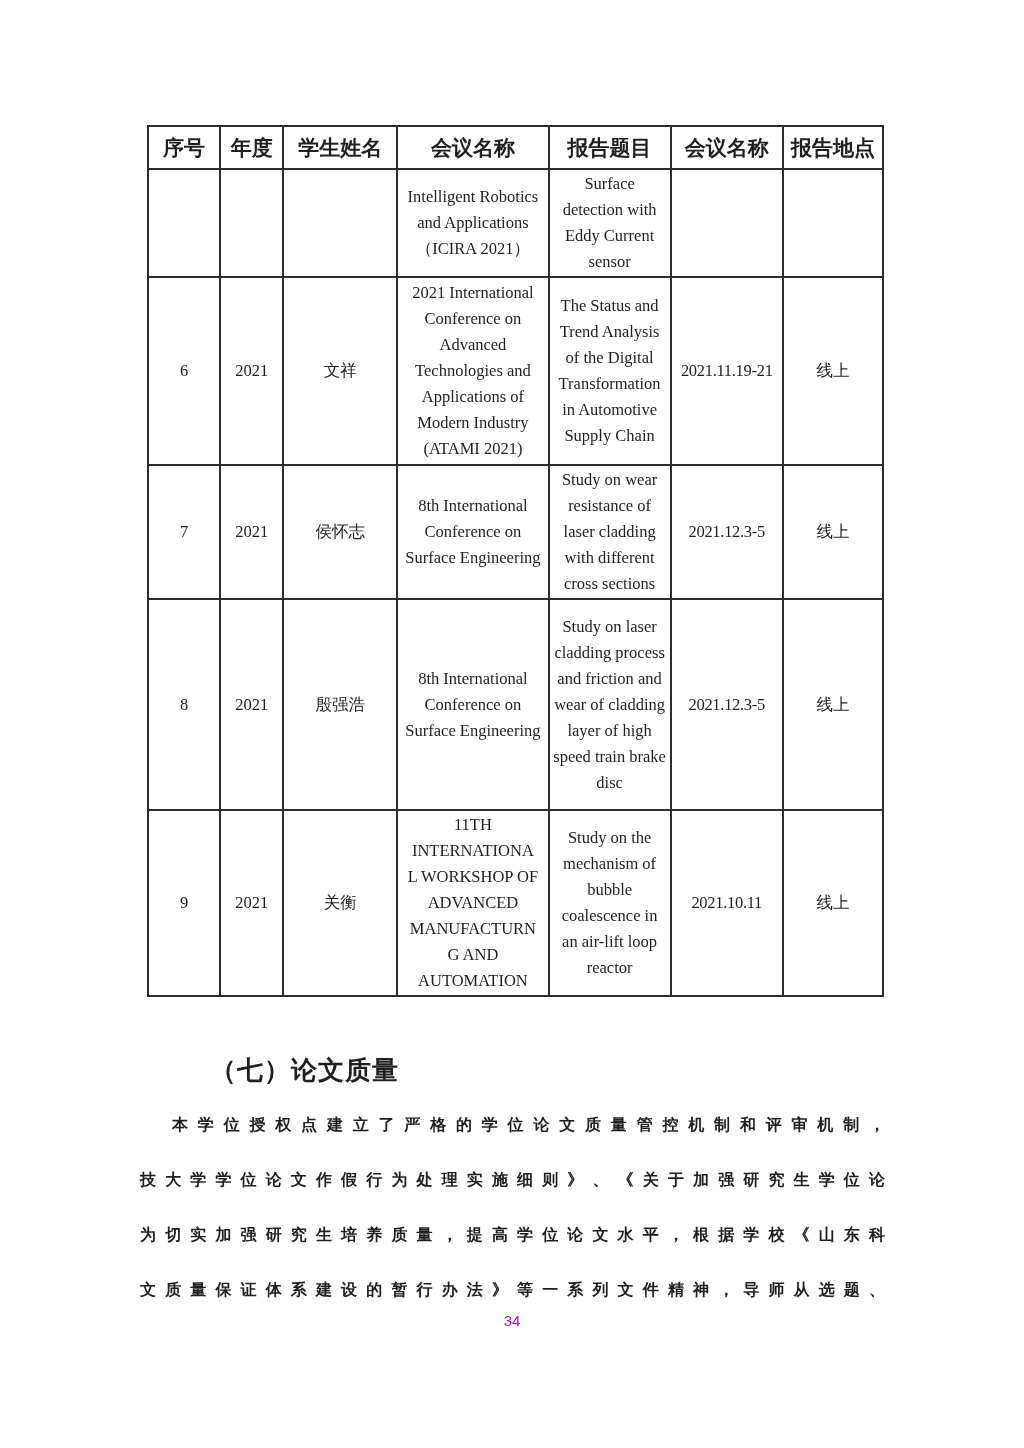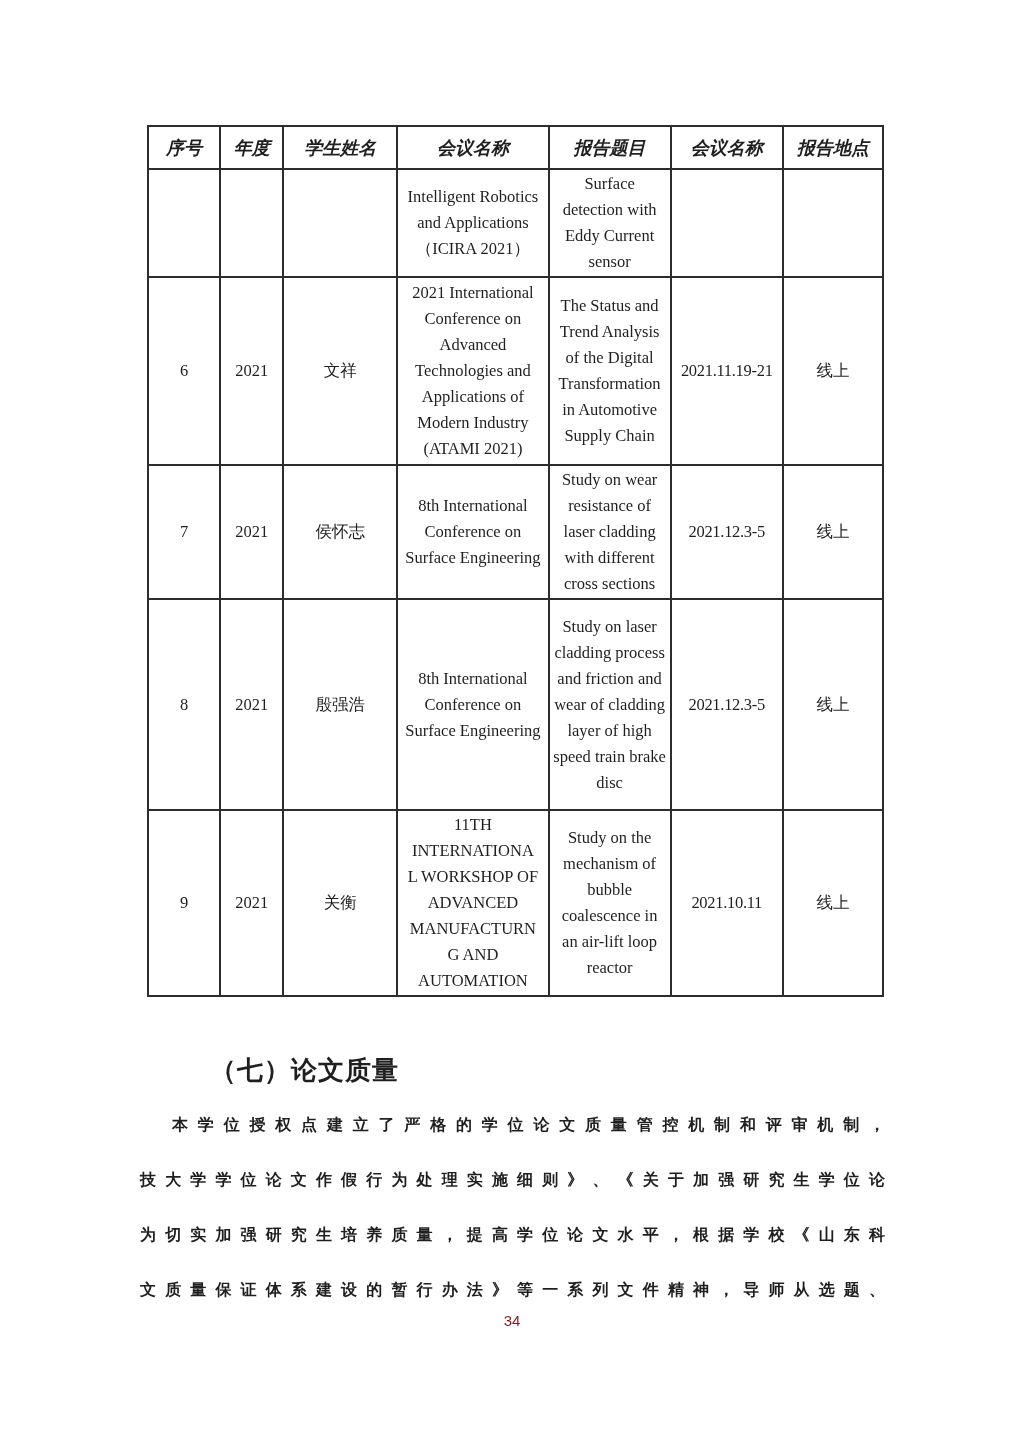--- a/index.html
+++ b/index.html
@@ -37,25 +37,24 @@
     vertical-align: middle;
     padding: 1px 3px;
     font-size: 16.5px;
     line-height: 26px;
     white-space: pre-line;
     overflow: hidden;
     word-wrap: break-word;
   }
   table.report-table th {
     font-weight: bold;
-    font-size: 18px;
+    font-size: 21px;
     height: 39px;
     white-space: nowrap;
     padding: 1px 1px;
-    font-style: italic;
   }
   tbody tr.row-5 { height: 100px; }
   tbody tr.row-6 { height: 188px; }
   tbody tr.row-7 { height: 133px; }
   tbody tr.row-8 { height: 211px; }
   tbody tr.row-9 { height: 184px; }
   td.cell-time { letter-spacing: -0.3px; }
 
   
   .section-heading {
@@ -87,21 +86,21 @@
   
   .page-number {
     position: absolute;
     left: 0;
     top: 1310px;
     width: 100%;
     text-align: center;
     font-size: 15px;
     line-height: 22px;
     font-family: "Liberation Sans", sans-serif;
-    color: #7f1d1d;
+    color: #a21caf;
   }
 </style>
 </head>
 <body>
 
 <div class="page">
 
   <table class="report-table">
     <colgroup>
       <col style="width:72px">

